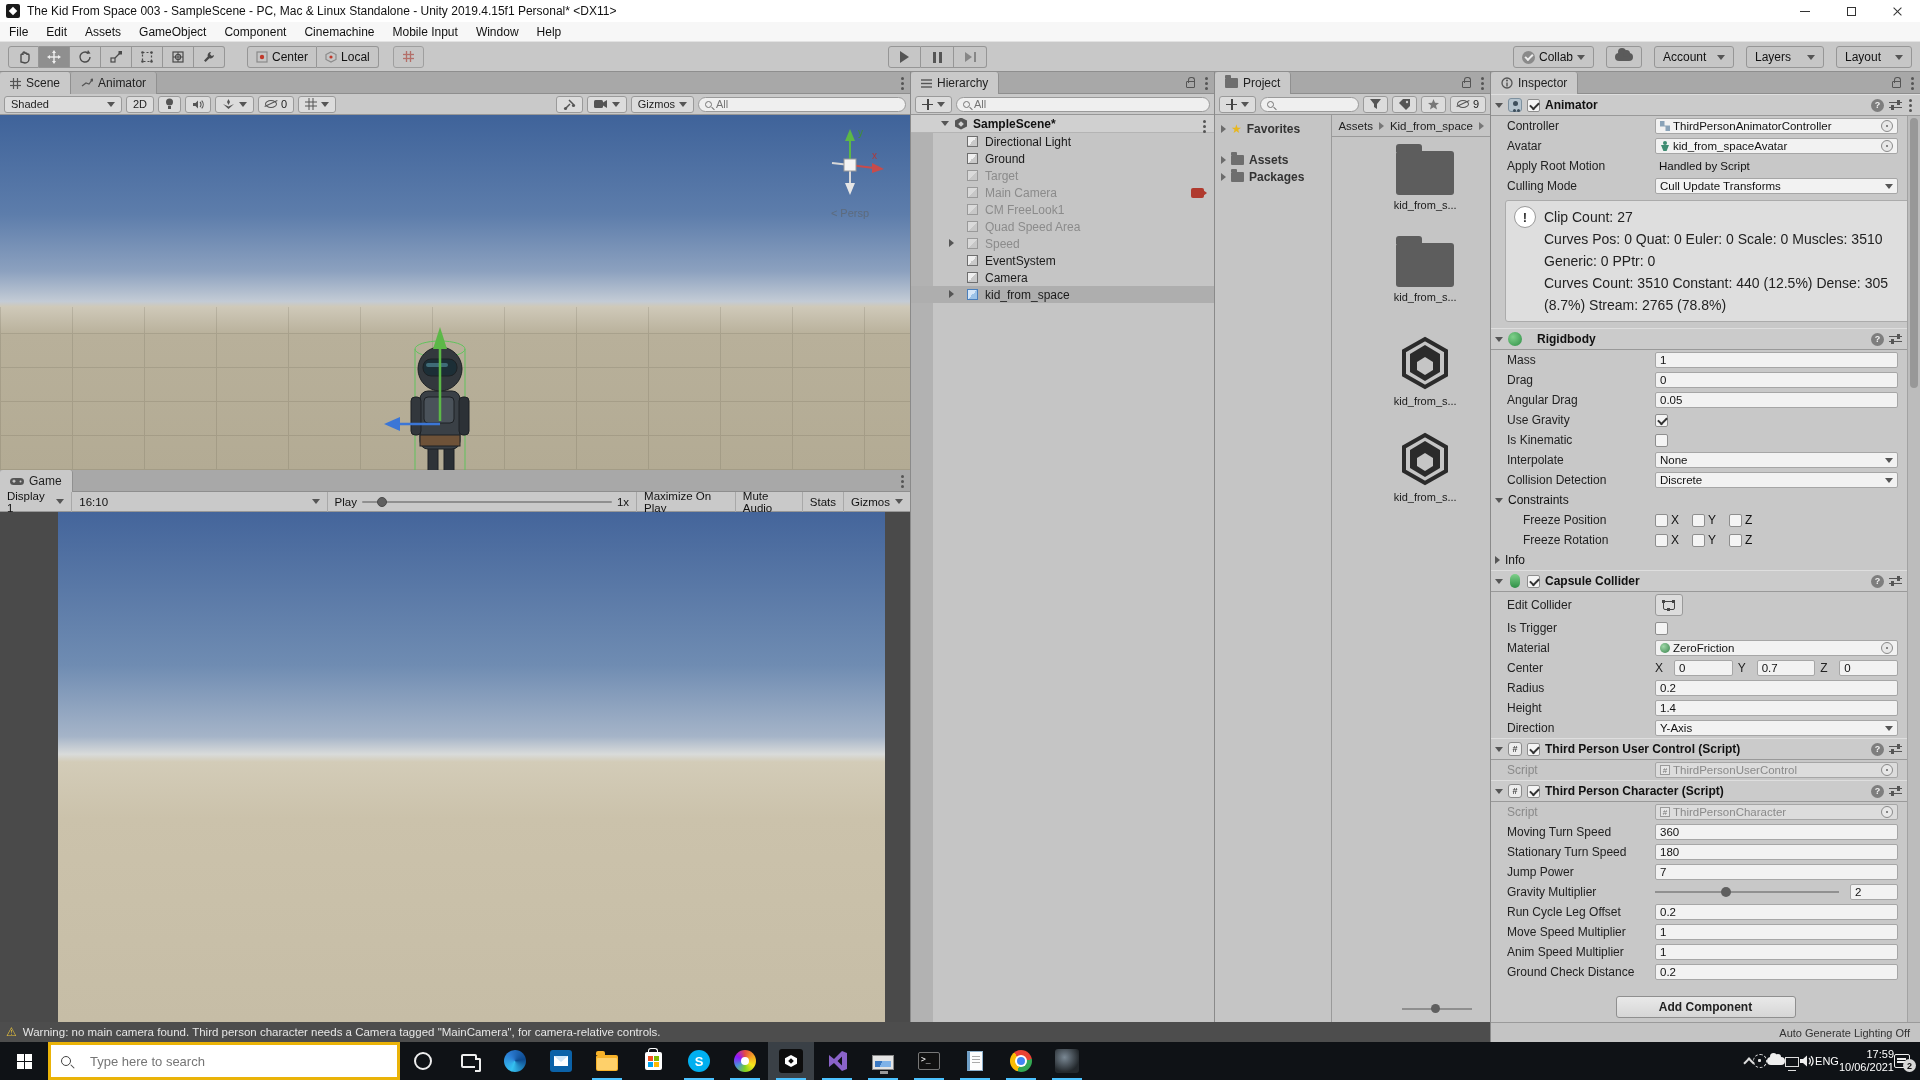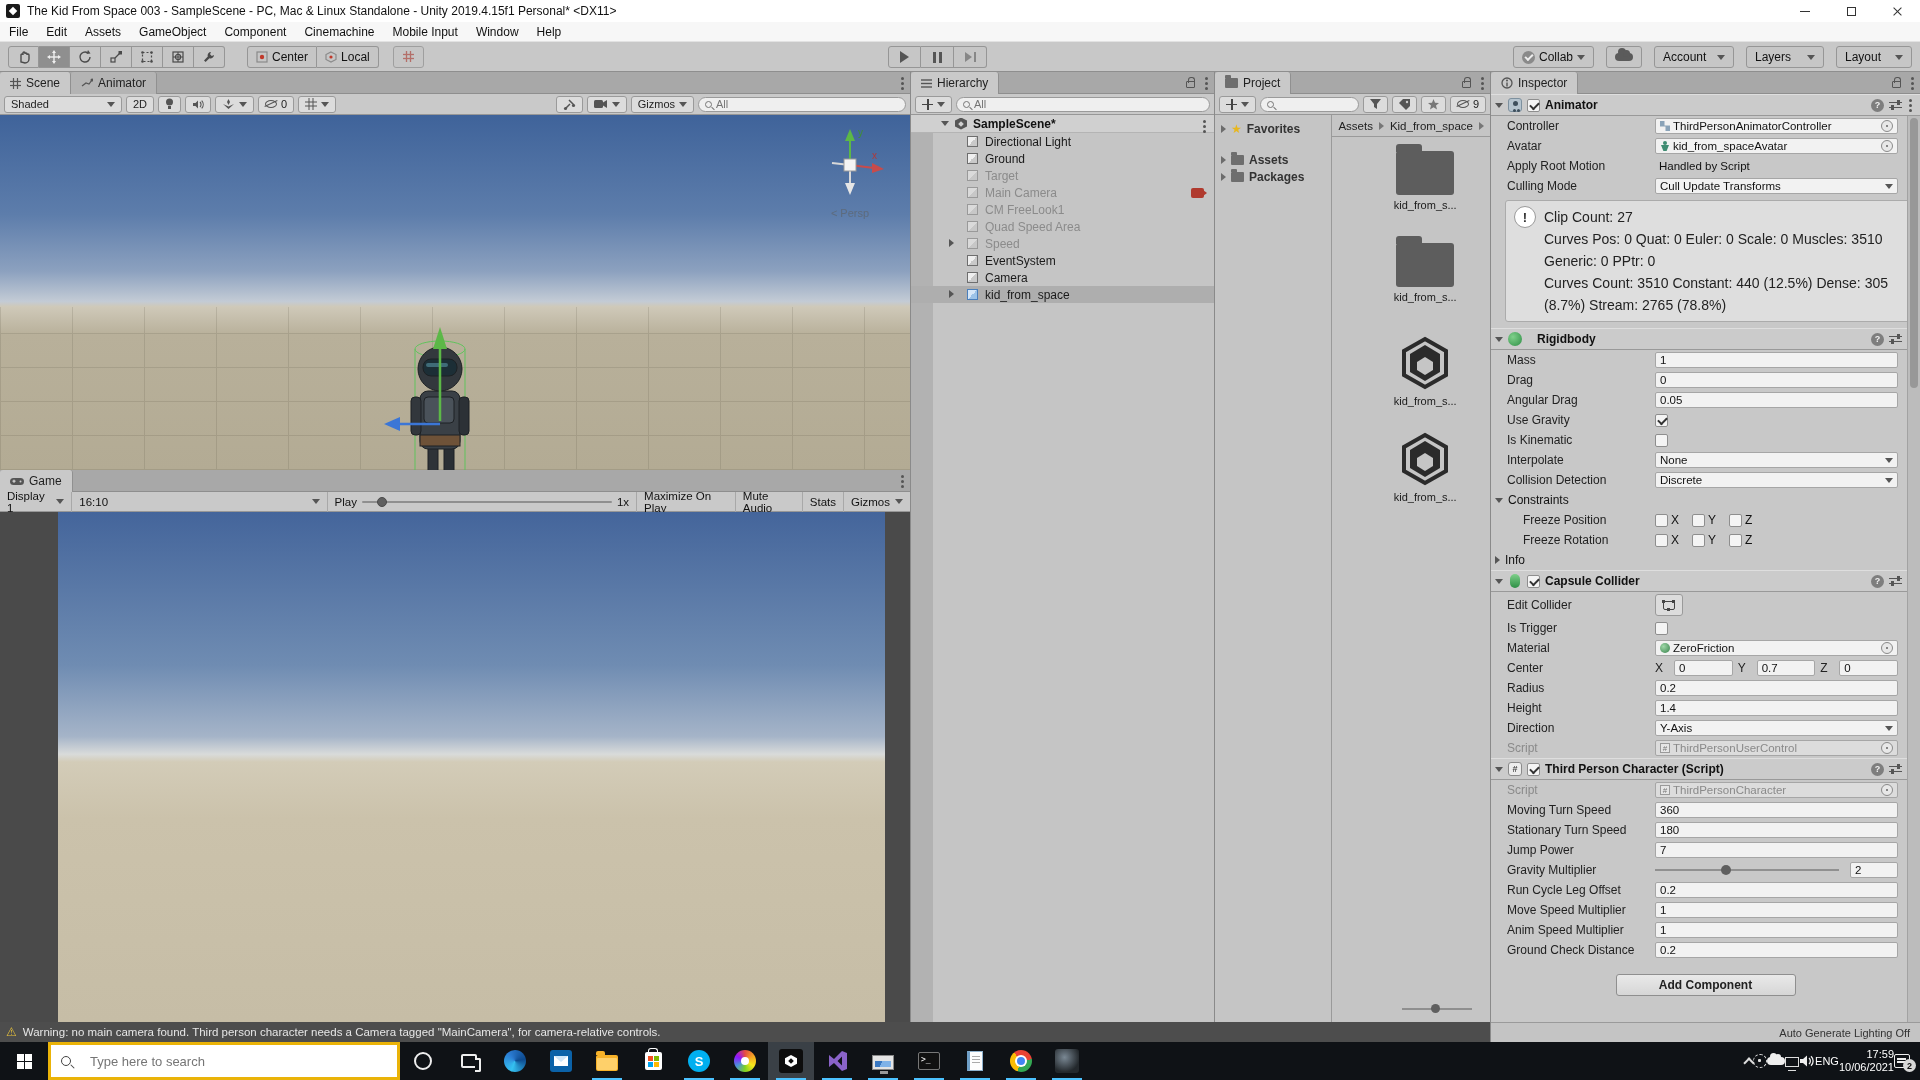--- a/index.html
+++ b/index.html
@@ -1063,20 +1063,34 @@
         <div class="irow">
           <span class="ilabel">Direction</span>
           <span class="ival">
               <span class="fld">
                 <span>Y-Axis</span>
                 <span class="caret" style="margin-left:auto"></span>
               </span>
             </span>
         </div>
 
+        <div class="chead">
+          <span class="tri-d"></span>
+          <span class="cicon script"></span>
+          <span class="cb on"></span>
+          <span>Third Person User Control (Script)</span>
+          <span class="sp"></span>
+          <span class="qicon"></span>
+          <span class="preset"></span>
+          <span class="kebab">
+              <i></i>
+              <i></i>
+              <i></i>
+            </span>
+        </div>
         <div class="irow grayrow">
           <span class="ilabel">Script</span>
           <span class="ival">
               <span class="fld">
                 <span class="ficon hash"></span>
                 <span>ThirdPersonUserControl</span>
                 <span class="picker"></span>
               </span>
             </span>
         </div>

